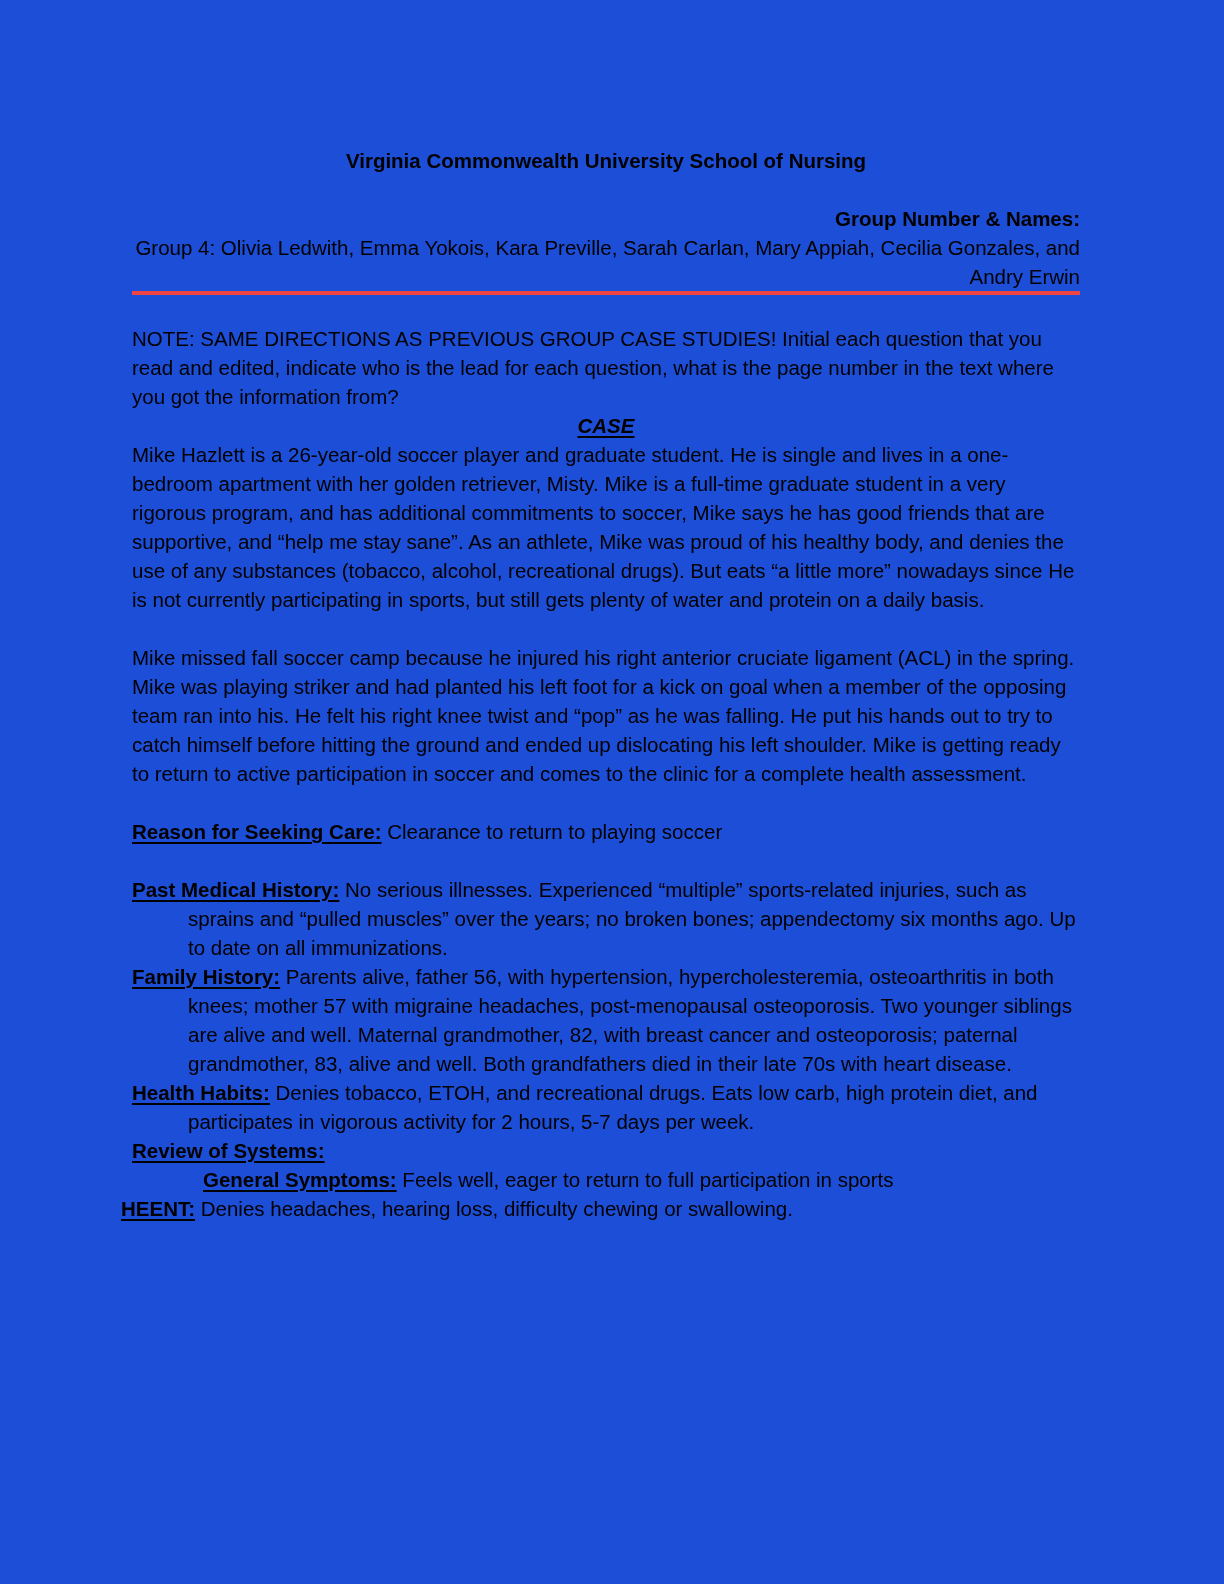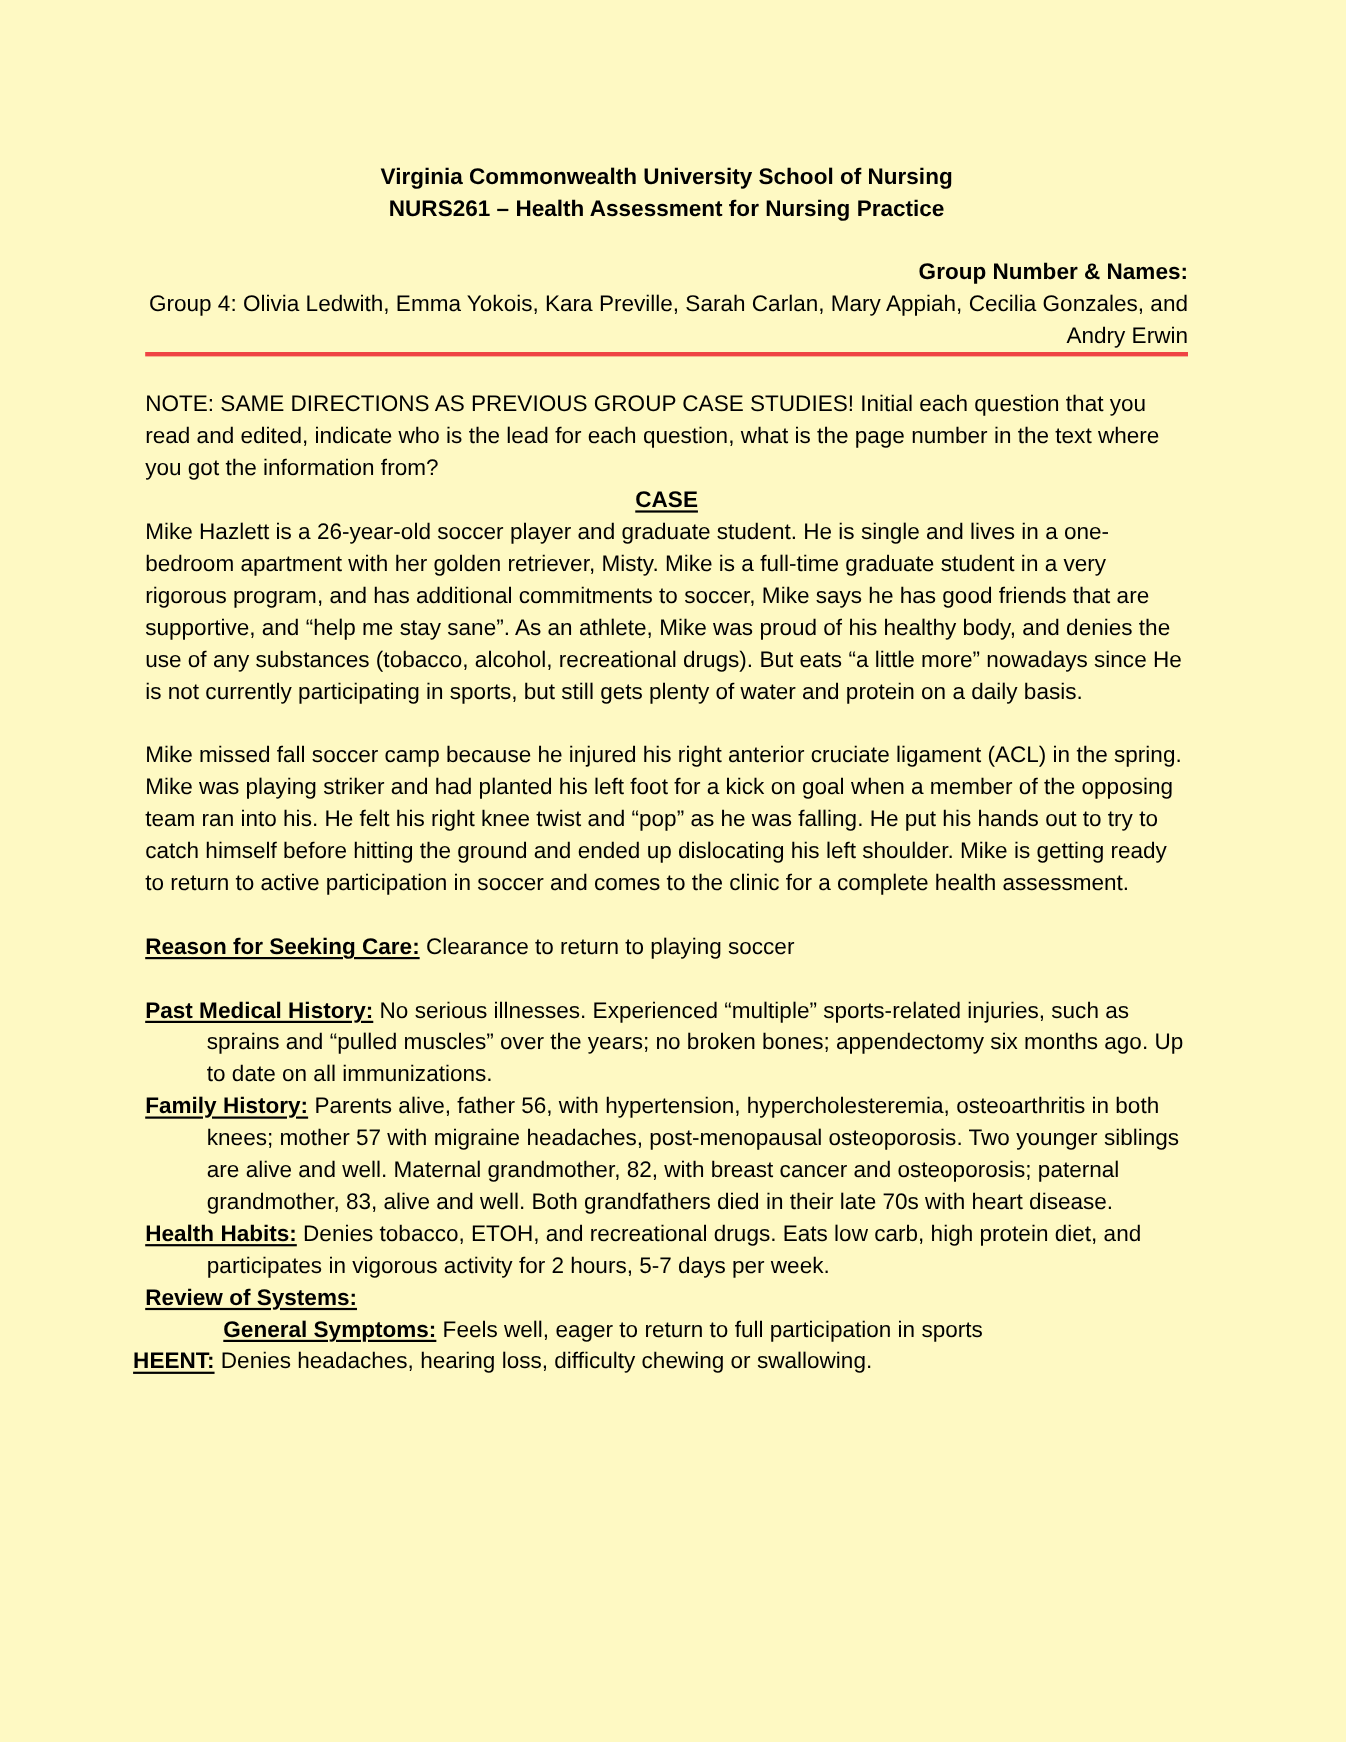--- a/index.html
+++ b/index.html
@@ -10,21 +10,21 @@
     color: #000000;
     font-family: "Liberation Sans", sans-serif;
     font-size: 20.5px;
     line-height: 29px;
     -webkit-font-smoothing: antialiased;
   }
   .page {
     position: relative;
     width: 1224px;
     height: 1584px;
-    background: #fef9c3;
+    background: #1d4ed8;
     overflow: hidden;
     box-sizing: border-box;
     padding-top: 146px;
   }
   .content {
     margin-left: 132px;
     width: 948px;
   }
   .center { text-align: center; }
   .bold { font-weight: bold; }
@@ -32,38 +32,38 @@
     font-weight: bold;
     text-decoration: underline;
     text-decoration-thickness: 2px;
     text-underline-offset: 3px;
   }
   .heading {
     font-weight: bold;
     text-decoration: underline;
     text-decoration-thickness: 2px;
     text-underline-offset: 3px;
+    font-style: italic;
   }
   .it { }
   .blank { height: 29px; }
   .group-block { border-bottom: 4px solid #ef4444; text-align: right; }
   .note-para { margin-top: 29px; }
   .hang { padding-left: 56px; text-indent: -56px; }
   .sec-integument, .sec-heent { margin-left: -11px; }
   .sec-integument { padding-left: 74px; text-indent: -74px; }
   .sec-general { margin-left: 71px; }
 </style>
 </head>
 <body>
 
 <div class="page">
   <div class="content">
 
     <div class="center bold">Virginia Commonwealth University School of Nursing</div>
-    <div class="center bold">NURS261 – Health Assessment for Nursing Practice</div>
 
     <div class="blank"></div>
 
     <div class="group-block">
       <div class="bold">Group Number &amp; Names:</div>
       <div>Group 4: Olivia Ledwith, Emma Yokois, Kara Preville, Sarah Carlan, Mary Appiah, Cecilia Gonzales, and Andry Erwin</div>
     </div>
 
     <div class="note-para">NOTE: SAME DIRECTIONS AS PREVIOUS GROUP CASE STUDIES! Initial each question that you read and edited, indicate who is the lead for each question, what is the page number in the text where you got the information from?</div>
 

